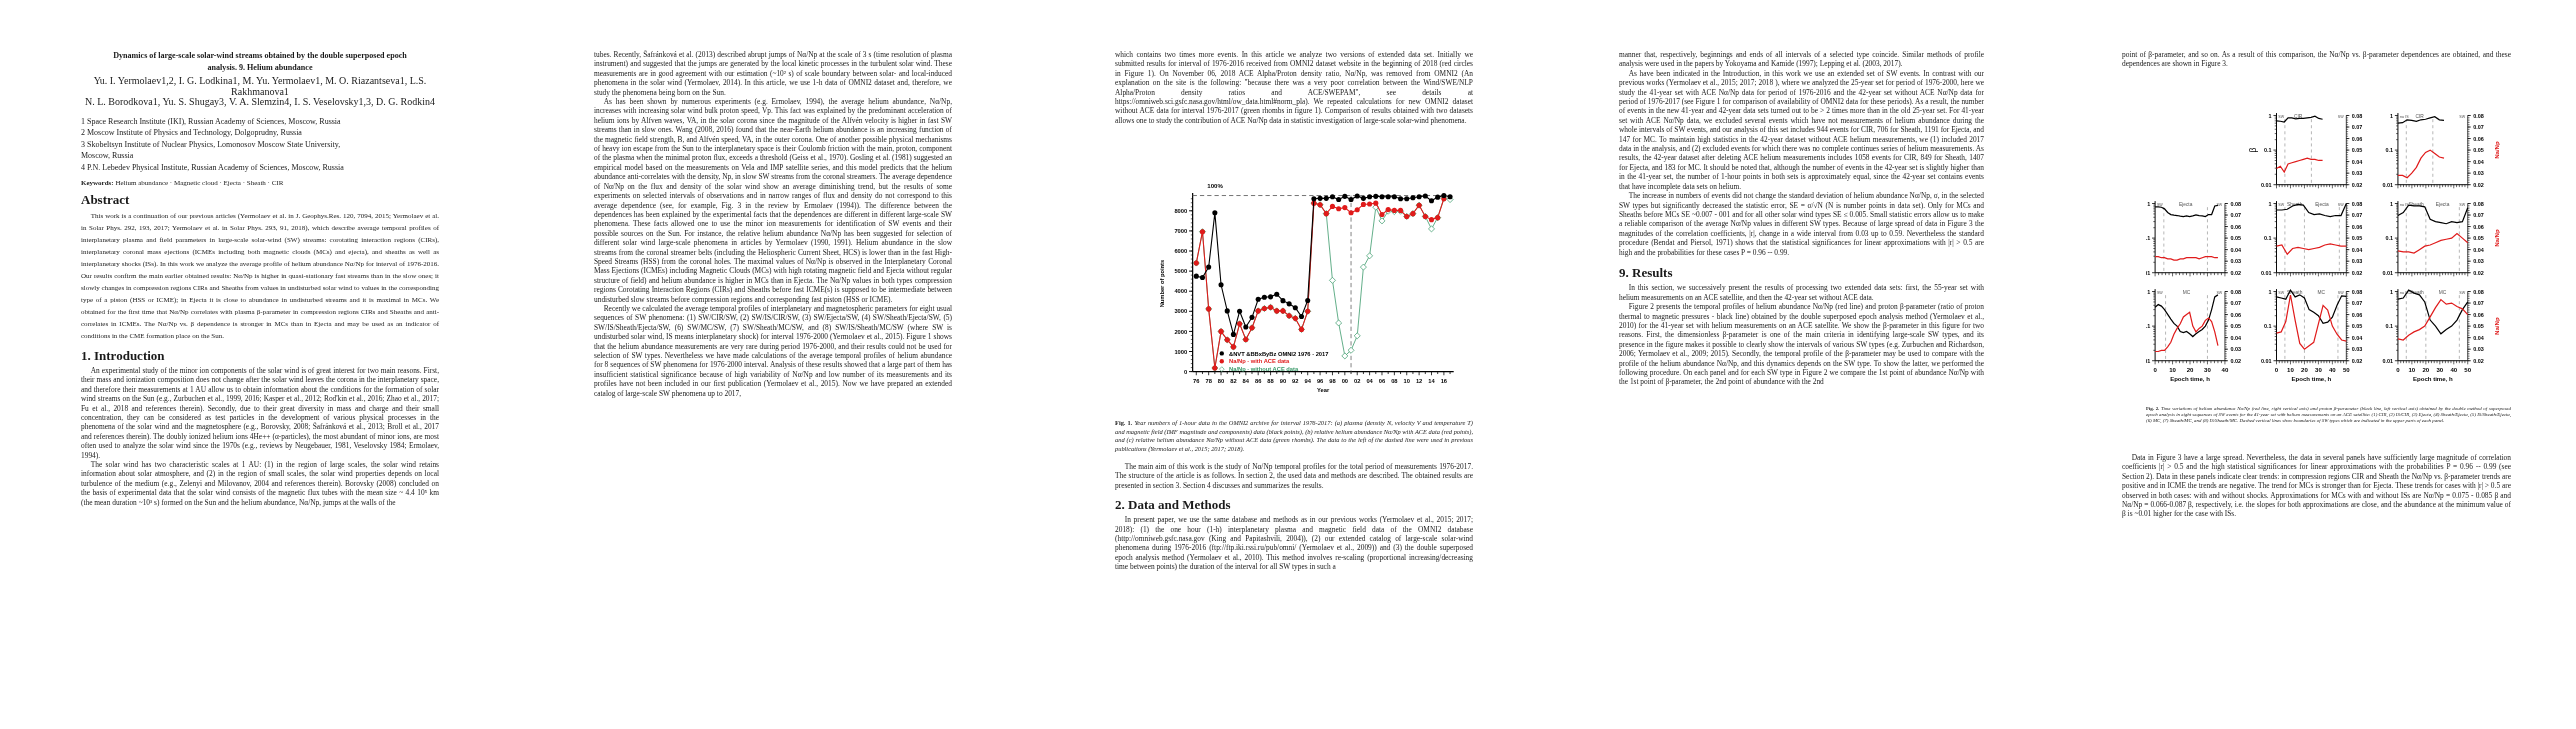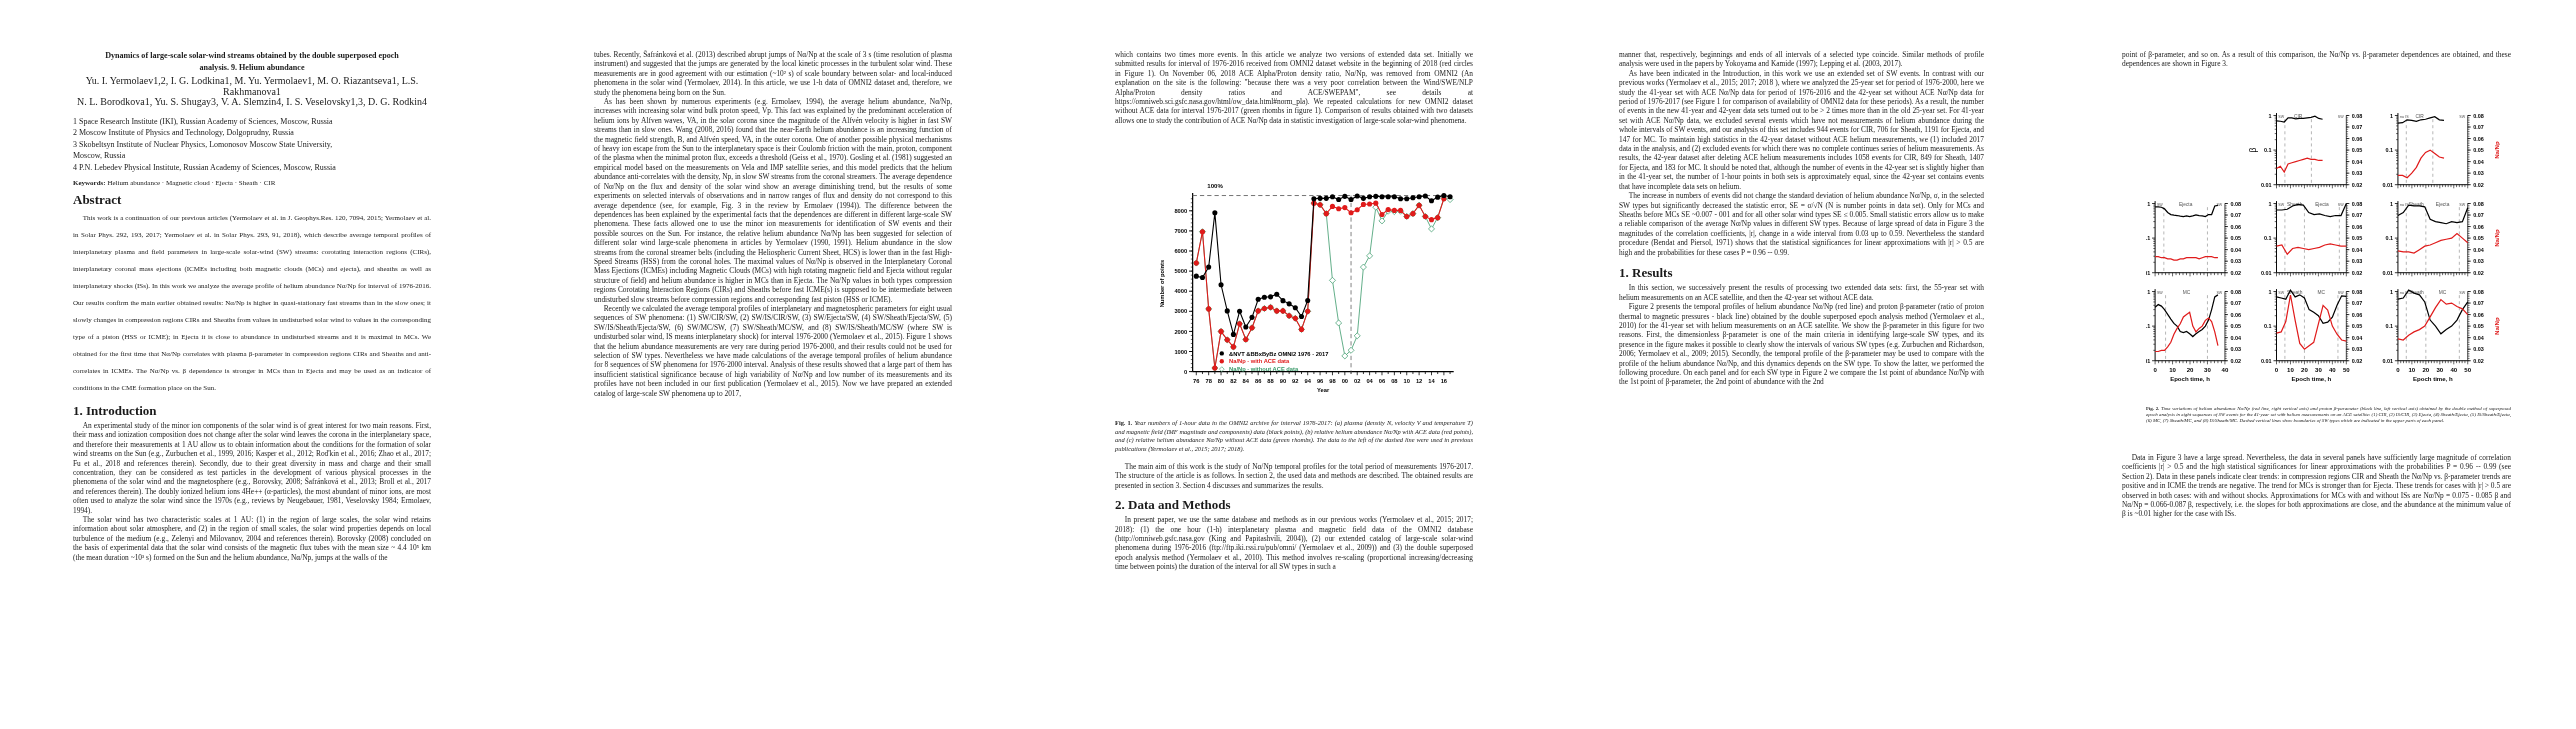--- a/index.html
+++ b/index.html
@@ -7,31 +7,31 @@
   .page{position:absolute;top:0;width:515px;height:729px;background:#fff;}
   .col{position:absolute;left:0;width:437px;font-size:7.4px;line-height:9.4px;text-align:justify;}
   .p{margin:0;text-indent:9.7px;}
   .p.ni{text-indent:0;}
   h1.title{font-size:8.1px;line-height:12px;text-align:center;font-weight:bold;margin:0;}
   .authors{font-size:10px;line-height:10.3px;text-align:center;margin:2.4px 0 8.5px;}
   .aff{font-size:8px;line-height:11.5px;margin:0;}
   .kw{font-size:7px;margin:6px 0 6px;}
   .kw b{font-weight:bold;}
   h2{font-size:13px;font-weight:bold;margin:6px 0 6px;}
-  .abs{font-size:7px;line-height:17px;text-align:justify;}
+  .abs{font-size:7px;line-height:12px;text-align:justify;}
   .caption{font-size:6.4px;line-height:8.5px;font-style:italic;text-align:justify;}
   .caption b{font-style:normal;font-weight:bold;}
   .cap-small{font-size:4.9px;line-height:6px;font-style:italic;}
   .cap-small b{font-style:normal;}
   svg text{font-family:"Liberation Sans",sans-serif;}
 </style>
 </head>
 <body>
 
-<div class="page" style="left:0;padding-left:32px;">
+<div class="page" style="left:8px;padding-left:32px;">
   <div class="col" style="left:73px;top:50px;width:358px;">
     <h1 class="title">
       <span>Dynamics of large-scale solar-wind streams obtained by the double superposed epoch</span><br>
       <span>analysis. 9. Helium abundance</span>
     </h1>
     <div class="authors">
       <div>Yu. I. Yermolaev1,2, I. G. Lodkina1, M. Yu. Yermolaev1, M. O. Riazantseva1, L.S. Rakhmanova1</div>
       <div>N. L. Borodkova1, Yu. S. Shugay3, V. A. Slemzin4, I. S. Veselovsky1,3, D. G. Rodkin4</div>
     </div>
     <div>
@@ -336,21 +336,21 @@
     <h2 style="margin-top:9.7px;">2. Data and Methods</h2>
     <p class="p">In present paper, we use the same database and methods as in our previous works (Yermolaev et al., 2015; 2017; 2018): (1) the one hour (1-h) interplanetary plasma and magnetic field data of the OMNI2 database (http://omniweb.gsfc.nasa.gov (King and Papitashvili, 2004)), (2) our extended catalog of large-scale solar-wind phenomena during 1976-2016 (ftp://ftp.iki.rssi.ru/pub/omni/ (Yermolaev et al., 2009)) and (3) the double superposed epoch analysis method (Yermolaev et al., 2010). This method involves re-scaling (proportional increasing/decreasing time between points) the duration of the interval for all SW types in such a</p>
   </div>
 </div>
 
 <div class="page" style="left:1546px;">
   <div class="col" style="left:73px;top:50px;width:365px;">
     <p class="p ni">manner that, respectively, beginnings and ends of all intervals of a selected type coincide. Similar methods of profile analysis were used in the papers by Yokoyama and Kamide (1997); Lepping et al. (2003, 2017).</p>
     <p class="p">As have been indicated in the Introduction, in this work we use an extended set of SW events. In contrast with our previous works (Yermolaev et al., 2015; 2017; 2018 ), where we analyzed the 25-year set for period of 1976-2000, here we study the 41-year set with ACE Nα/Np data for period of 1976-2016 and the 42-year set without ACE Nα/Np data for period of 1976-2017 (see Figure 1 for comparison of availability of OMNI2 data for these periods). As a result, the number of events in the new 41-year and 42-year data sets turned out to be &gt; 2 times more than in the old 25-year set. For 41-year set with ACE Nα/Np data, we excluded several events which have not measurements of helium abundance during the whole intervals of SW events, and our analysis of this set includes 944 events for CIR, 706 for Sheath, 1191 for Ejecta, and 147 for MC. To maintain high statistics in the 42-year dataset without ACE helium measurements, we (1) included 2017 data in the analysis, and (2) excluded events for which there was no complete continues series of helium measurements. As results, the 42-year dataset after deleting ACE helium measurements includes 1058 events for CIR, 849 for Sheath, 1407 for Ejecta, and 183 for MC. It should be noted that, although the number of events in the 42-year set is slightly higher than in the 41-year set, the number of 1-hour points in both sets is approximately equal, since the 42-year set contains events that have incomplete data sets on helium.</p>
     <p class="p">The increase in numbers of events did not change the standard deviation of helium abundance Nα/Np, σ, in the selected SW types but significantly decreased the statistic error, SE = σ/√N (N is number points in data set). Only for MCs and Sheaths before MCs SE ~0.007 - 001 and for all other solar wind types SE ≤ 0.005. Small statistic errors allow us to make a reliable comparison of the average Nα/Np values in different SW types. Because of large spread of data in Figure 3 the magnitudes of the correlation coefficients, |r|, change in a wide interval from 0.03 up to 0.59. Nevertheless the standard procedure (Bendat and Piersol, 1971) shows that the statistical significances for linear approximations with |r| &gt; 0.5 are high and the probabilities for these cases P = 0.96 -- 0.99.</p>
-    <h2 style="margin-top:11px;">1. Results</h2>
+    <h2 style="margin-top:11px;">9. Results</h2>
     <p class="p">In this section, we successively present the results of processing two extended data sets: first, the 55-year set with helium measurements on an ACE satellite, and then the 42-year set without ACE data.</p>
     <p class="p">Figure 2 presents the temporal profiles of helium abundance Nα/Np (red line) and proton β-parameter (ratio of proton thermal to magnetic pressures - black line) obtained by the double superposed epoch analysis method (Yermolaev et al., 2010) for the 41-year set with helium measurements on an ACE satellite. We show the β-parameter in this figure for two reasons. First, the dimensionless β-parameter is one of the main criteria in identifying large-scale SW types, and its presence in the figure makes it possible to clearly show the intervals of various SW types (e.g. Zurbuchen and Richardson, 2006; Yermolaev et al., 2009; 2015). Secondly, the temporal profile of the β-parameter may be used to compare with the profile of the helium abundance Nα/Np, and this dynamics depends on the SW type. To show the latter, we performed the following procedure. On each panel and for each SW type in Figure 2 we compare the 1st point of abundance Nα/Np with the 1st point of β-parameter, the 2nd point of abundance with the 2nd</p>
   </div>
 </div>
 
 <div class="page" style="left:2061px;">
   <div class="col" style="left:61px;top:50px;width:389px;">
     <p class="p ni">point of β-parameter, and so on. As a result of this comparison, the Nα/Np vs. β-parameter dependences are obtained, and these dependences are shown in Figure 3.</p>
   </div>
   <svg id="fig2" style="position:absolute;left:85px;top:91px;" width="431" height="310" viewBox="0 0 710 510">

